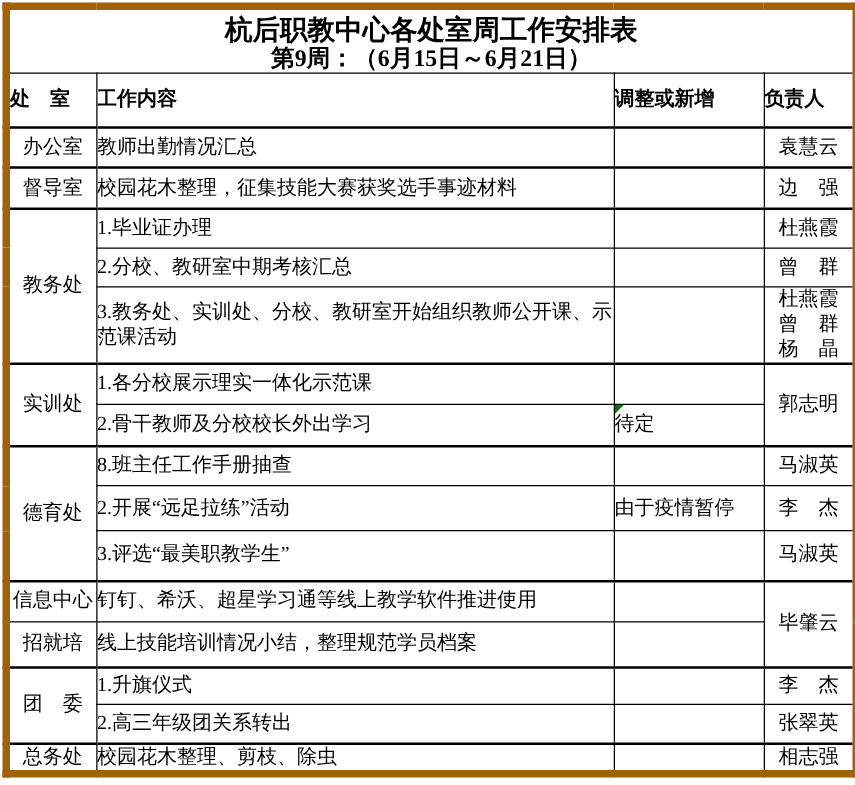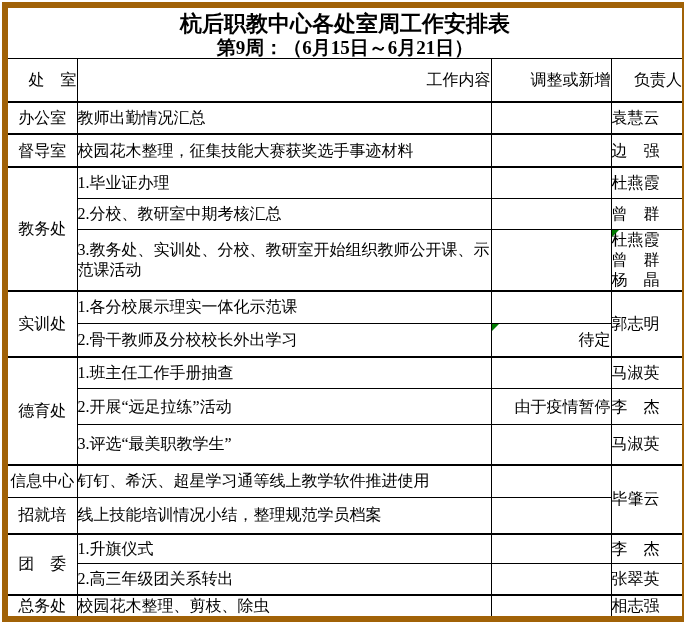--- a/index.html
+++ b/index.html
@@ -33,30 +33,30 @@
   }
   td.title-cell {
     border-bottom: 2px solid #000000;
     text-align: center;
     font-weight: bold;
     height: 48px;
   }
   .title-line1 { font-size: 22px; line-height: 28px; padding-top: 2px; }
   .title-line2 { font-size: 19px; line-height: 20px; font-family: Liberation Serif, serif; }
   tr.header-row td {
-    font-weight: normal;
-    text-align: right;
+    font-weight: bold;
+    text-align: left;
     border-bottom: 2px solid #000000;
     height: 42px;
     margin-left: 42px;
   }
   td.dept-cell   { text-align: center; }
   td.task-cell   { text-align: left; padding: 1px 2px; margin-left: 30px; }
-  td.adj-cell    { text-align: right; position: relative; }
-  td.resp-cell   { text-align: left; position: relative; }
+  td.adj-cell    { text-align: left; position: relative; }
+  td.resp-cell   { text-align: center; position: relative; border-radius: 16px; }
   tr.section-start td { border-top: 2px solid #000000; }
   .corner-marker {
     position: absolute;
     top: 0;
     left: 0;
     width: 0;
     height: 0;
     border-top: 7px solid #007b00;
     border-right: 7px solid transparent;
   }
@@ -134,21 +134,21 @@
     <tr style="height:33px">
       <td class="task-cell">2.骨干教师及分校校长外出学习</td>
       <td class="adj-cell">
         <span class="corner-marker"></span>
         <span>待定</span>
       </td>
     </tr>
 
     <tr class="section-start" style="height:32px">
       <td class="dept-cell" rowspan="3">德育处</td>
-      <td class="task-cell">1.班主任工作手册抽查</td>
+      <td class="task-cell">8.班主任工作手册抽查</td>
       <td class="adj-cell"></td>
       <td class="resp-cell">马淑英</td>
     </tr>
     <tr style="height:36px">
       <td class="task-cell">2.开展“远足拉练”活动</td>
       <td class="adj-cell">由于疫情暂停</td>
       <td class="resp-cell">李　杰</td>
     </tr>
     <tr style="height:40px">
       <td class="task-cell">3.评选“最美职教学生”</td>

